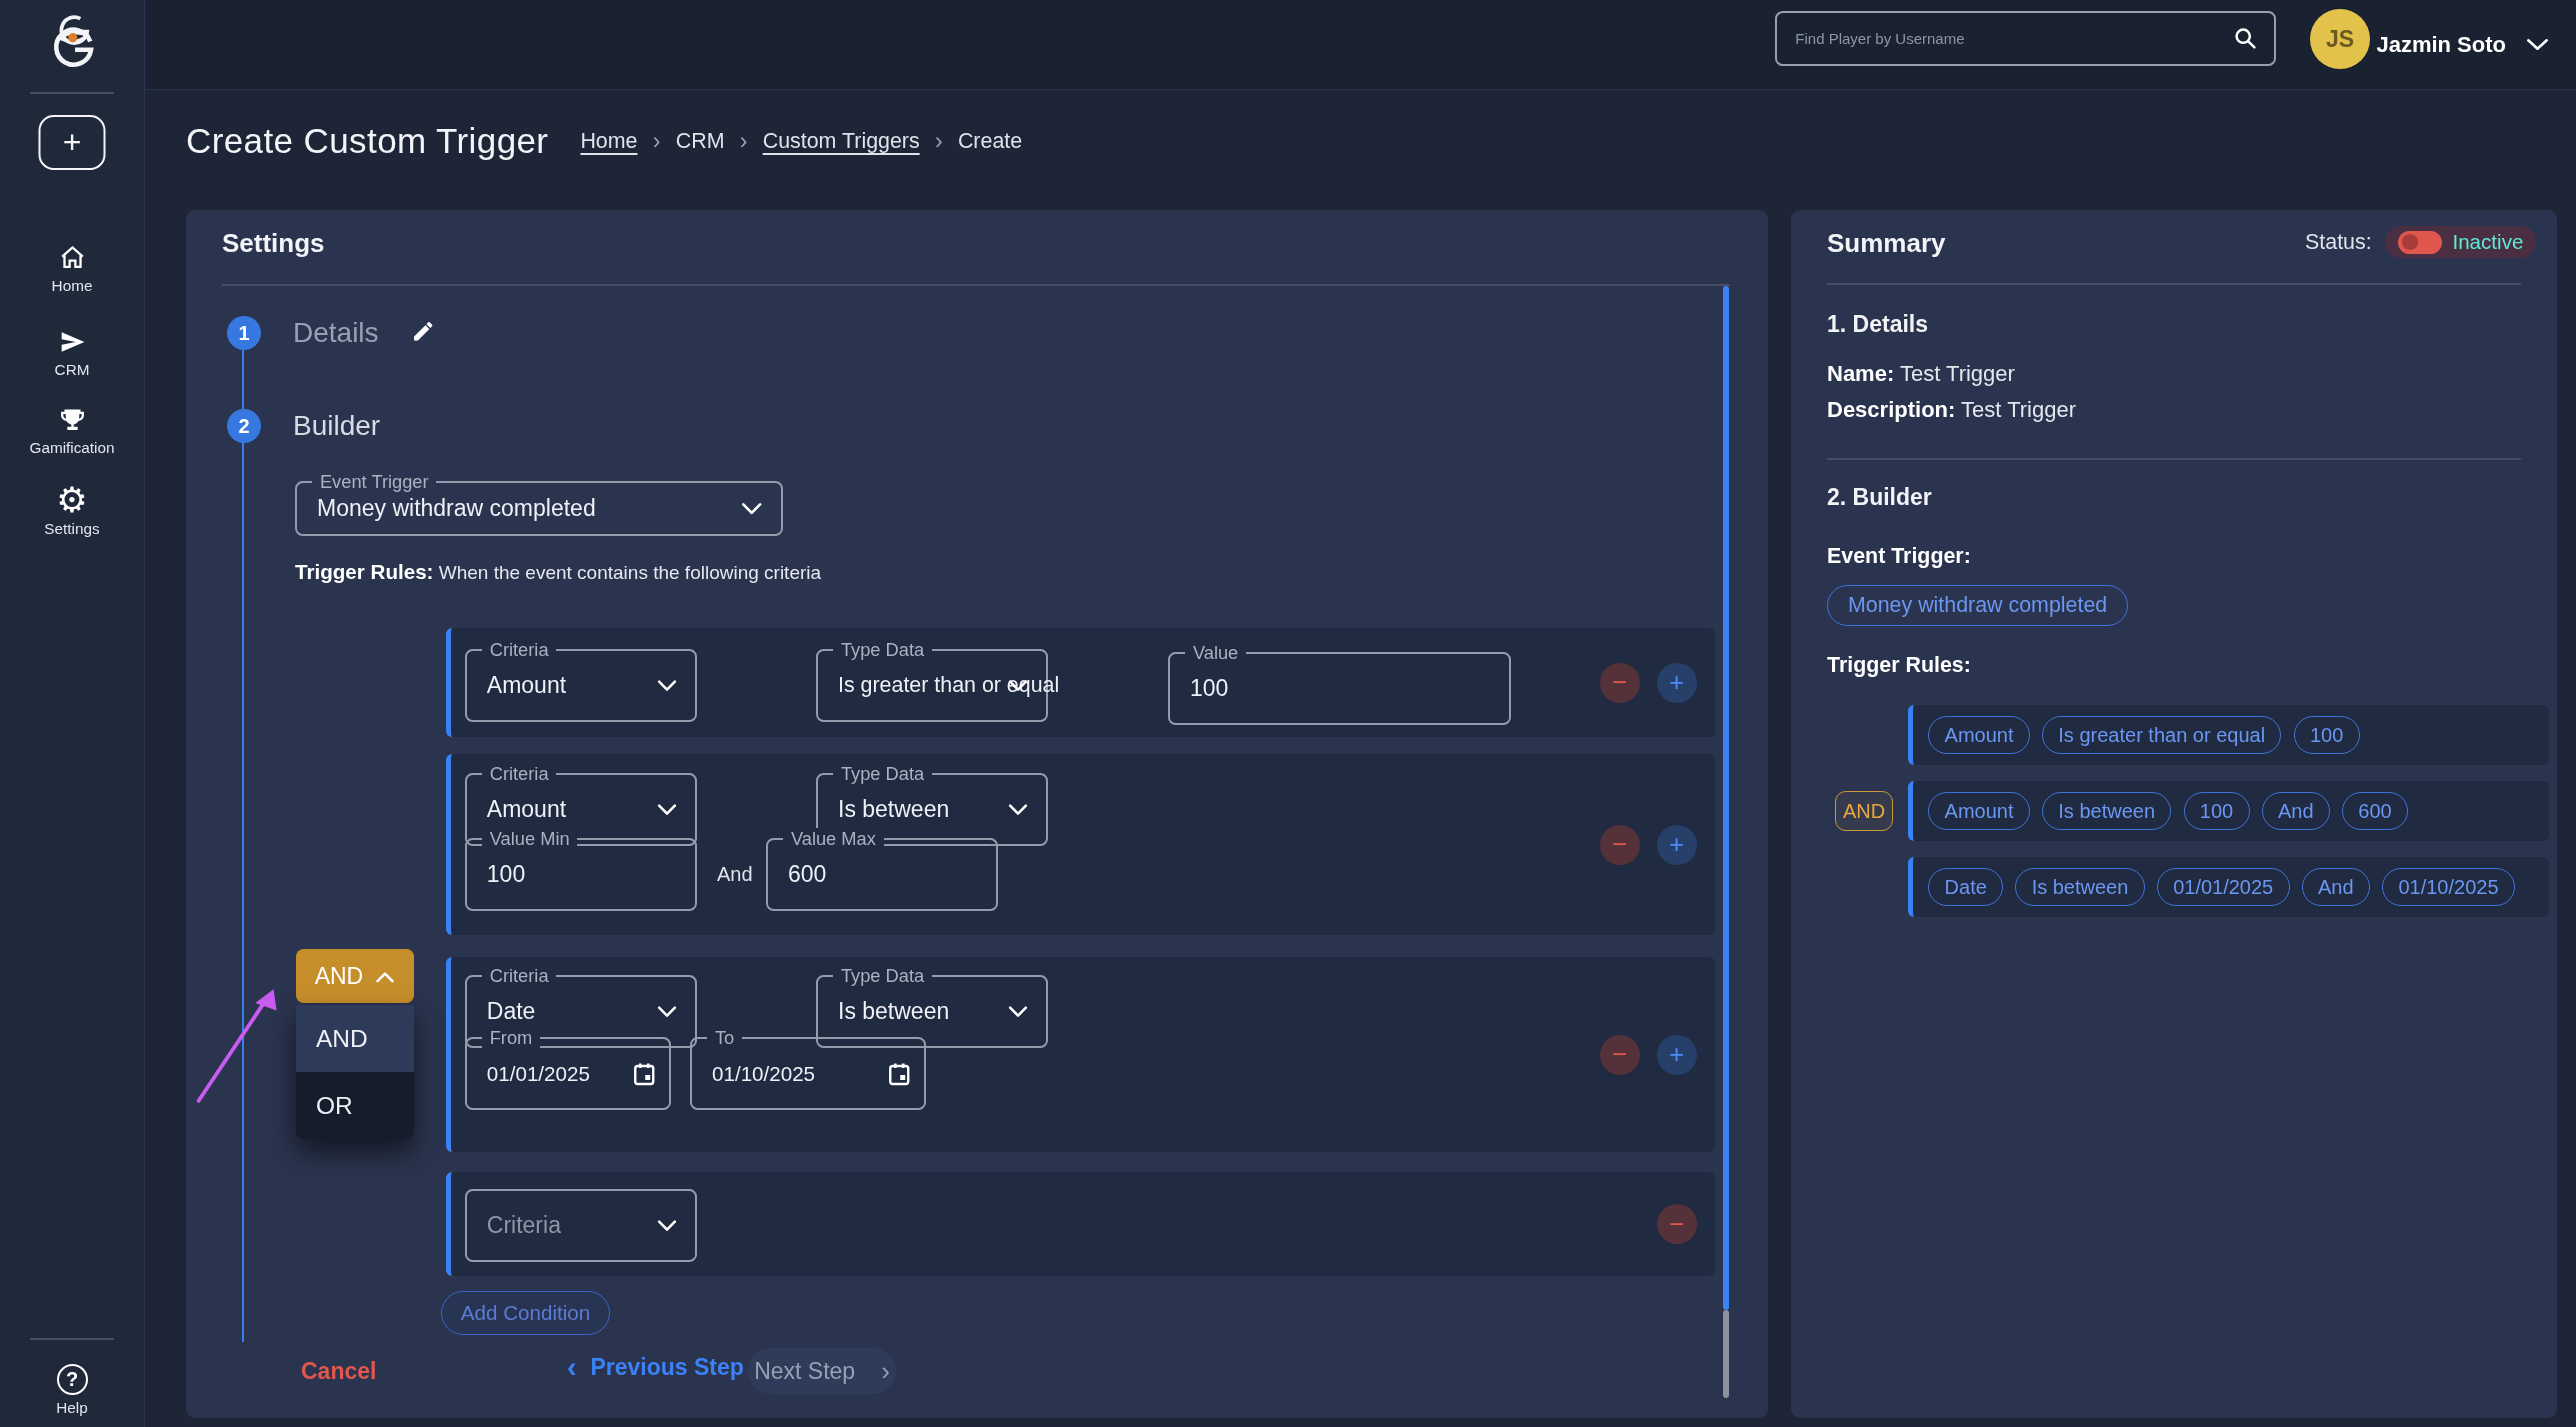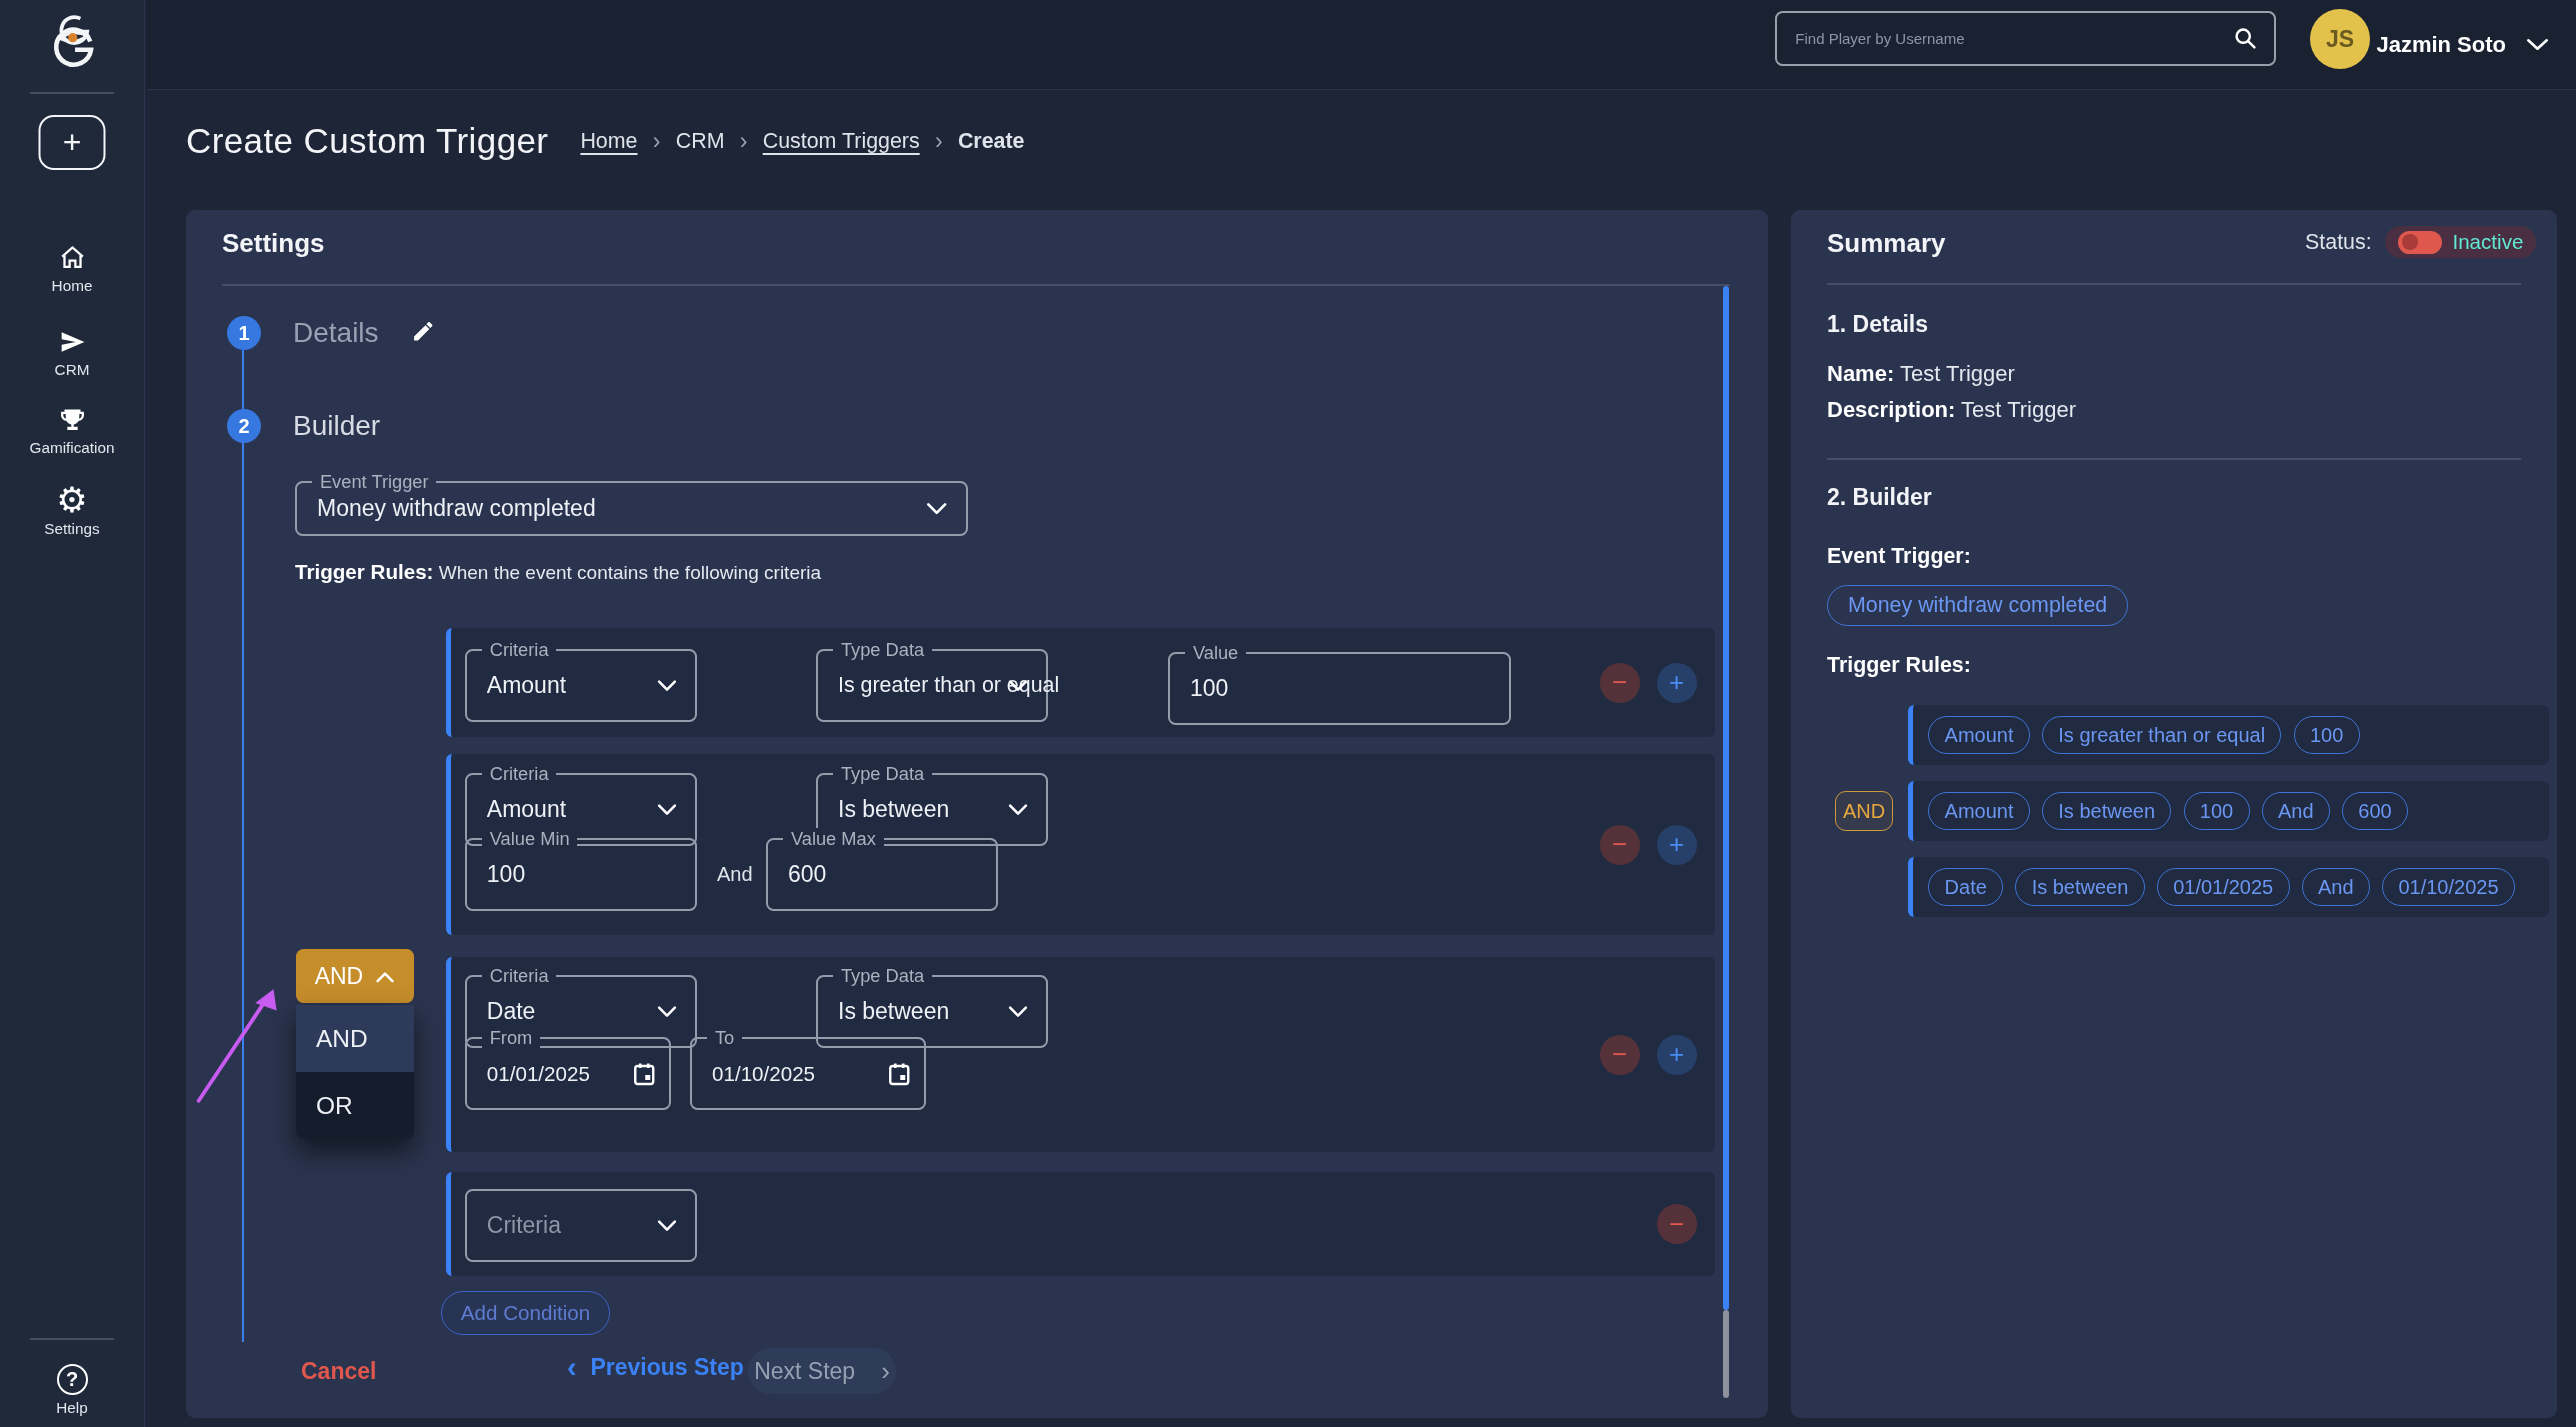--- a/index.html
+++ b/index.html
@@ -30,21 +30,21 @@
   .username { position:absolute; right:70px; top:0; height:90px; display:flex; align-items:center; font-size:22px; font-weight:bold; color:#fff; cursor:pointer; }
   .user-chev { position:absolute; right:27.5px; top:38px; display:flex; }
 
   
   .content { position:absolute; left:147px; top:92px; right:0; bottom:0; background:#1d2537; }
   .page-head { position:absolute; left:39px; top:29px; display:flex; align-items:center; gap:32px; }
   .page-title { font-size:35px; font-weight:normal; color:#f2f4f8; letter-spacing:0.4px; }
   .crumbs { display:flex; align-items:center; gap:15.3px; font-size:21.4px; color:#dfe3ea; }
   .crumb-link { text-decoration:underline; text-underline-offset:4.6px; cursor:pointer; }
   .crumb-sep { color:#9aa3b5; font-size:23px; }
-  .crumb-last { font-weight:bold; }
+  .crumb-last { font-weight:normal; }
 
   .panel { position:absolute; background:#2b344e; border-radius:9.2px; }
   .settings-panel { left:39px; top:118px; width:1582px; height:1208px; }
   .summary-panel  { left:1644px; top:118px; width:766px; height:1208px; }
   .panel h2 { position:absolute; left:36px; top:17.6px; font-size:26px; font-weight:bold; color:#f2f4f8; }
   .pdiv { position:absolute; left:36px; height:1.5px; background:rgba(255,255,255,.13); }
 
   
   .step-circle { width:34px; height:34px; border-radius:50%; background:#3778e0; color:#fff; font-size:20px; font-weight:bold; display:flex; align-items:center; justify-content:center; flex:0 0 auto; }
   .step { position:absolute; left:41px; display:flex; align-items:center; gap:32px; }
@@ -53,21 +53,21 @@
   .lbl-builder { color:#d6dbe4; }
   .rail { position:absolute; left:56px; width:2.3px; background:#3b7ef0; }
 
   
   .fld { position:absolute; border:2.3px solid #949cab; border-radius:7.6px; }
   .fld .lbl { position:absolute; top:-12.2px; left:15.3px; padding:0 7.6px; font-size:18.3px; color:#aab2c0; white-space:nowrap; }
   .fld .val { position:absolute; left:20px; top:0; bottom:0; display:flex; align-items:center; font-size:23px; color:#eef1f6; white-space:nowrap; }
   .fld .val.ph { color:#8d96a6; }
   .fld .chev { position:absolute; right:18.3px; top:50%; transform:translateY(-50%); display:flex; }
   .fld .cal { position:absolute; right:12.2px; top:50%; transform:translateY(-50%); display:flex; }
-  .et-fld { left:109px; top:271px; width:673px; height:55px; }
+  .et-fld { left:109px; top:271px; width:488px; height:55px; }
   .et-fld .lbl { background:#2b344e; }
   .row .lbl { background:#202a40; }
 
   .hint { position:absolute; left:109px; top:350px; font-size:19px; color:#e4e8ef; }
   .hint b { font-size:20.6px; color:#fff; }
 
   
   .row { position:absolute; left:260px; width:1269px; background:#202a40; border-left:5.4px solid #3b82f6; border-radius:6.1px; }
   .and-word { position:absolute; display:flex; align-items:center; font-size:20px; color:#dfe3ea; height:73px; }
   .acts { position:absolute; right:18.3px; top:50%; transform:translateY(-50%); display:flex; gap:17px; }

